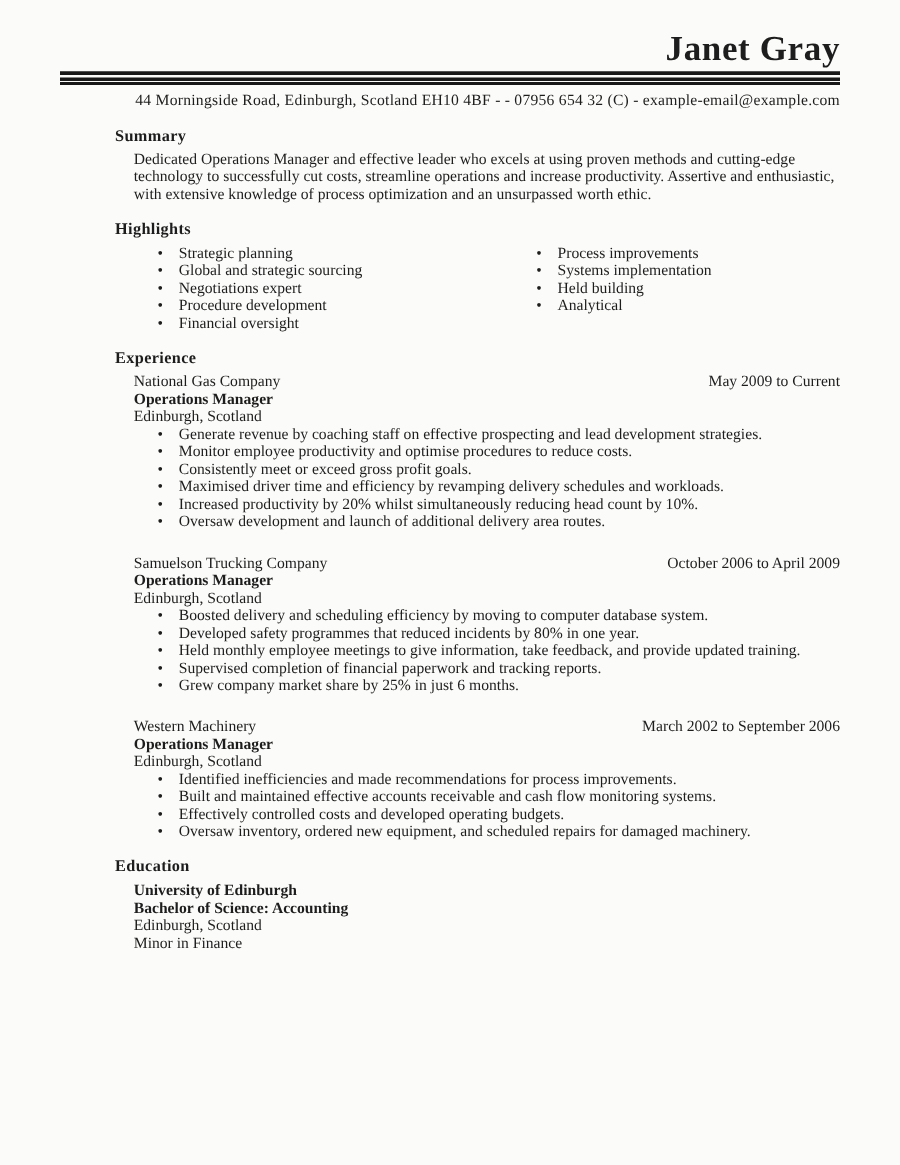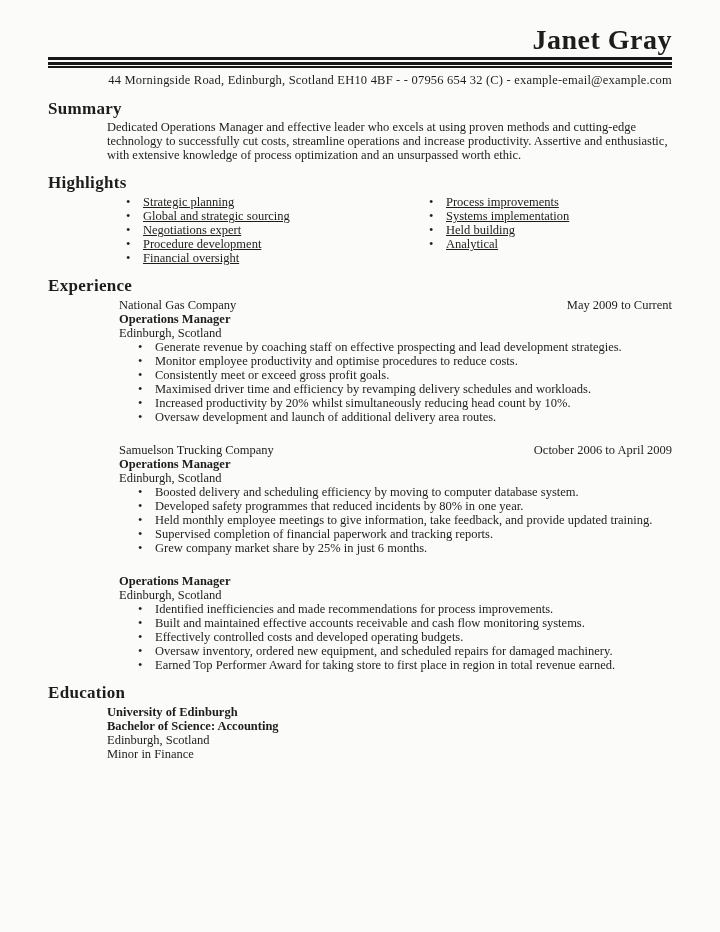--- a/index.html
+++ b/index.html
@@ -33,24 +33,25 @@
   .contact {
     text-align: right;
     font-size: 12.5px;
     margin-top: 5px;
     letter-spacing: 0.2px;
   }
 
   
   .section { margin-top: 11px; }
   .section-heading {
-    font-size: 17px;
+    font-size: 13px;
     font-weight: 700;
     line-height: 19px;
     letter-spacing: 0.3px;
+    margin-left: 44px;
   }
   .section-content {
     margin-left: 59px;
     margin-top: 3px;
     font-size: 12.5px;
     line-height: 13.8px;
   }
 
   
   ul.bullets { list-style: none; }
@@ -60,26 +61,26 @@
     line-height: 14px;
   }
   ul.bullets li::before {
     content: "\2022";
     position: absolute;
     left: 19px;
     top: 0;
   }
 
   
-  .highlights-grid { display: flex; text-decoration: underline; }
+  .highlights-grid { display: flex; }
   .highlights-col-left { width: 303px; flex: none; }
   .highlights-col-right { flex: 1; }
 
   
-  .job { margin-top: 3px; margin-left: 12px; }
+  .job { margin-top: 3px; }
   .job + .job { margin-top: 19px; }
   .job-head { display: flex; justify-content: space-between; line-height: 14px; }
   .job-title { font-weight: 700; line-height: 14px; }
   .job-location { line-height: 14px; }
 
   
   .edu-line { line-height: 14px; }
   .bold { font-weight: 700; }
 </style>
 </head>
@@ -171,33 +172,36 @@
             <li><span>Held monthly employee meetings to give information, take feedback, and provide updated training.</span></li>
 
             <li><span>Supervised completion of financial paperwork and tracking reports.</span></li>
 
             <li><span>Grew company market share by 25% in just 6 months.</span></li>
 
           </ul>
       </div>
 
       <div class="job">
+        <div class="job-head">
+          <span>Western Machinery</span>
+          <span>March 2002 to September 2006</span>
+        </div>
         <div class="job-title">Operations Manager</div>
         <div class="job-location">Edinburgh, Scotland</div>
         <ul class="bullets">
 
             <li><span>Identified inefficiencies and made recommendations for process improvements.</span></li>
 
             <li><span>Built and maintained effective accounts receivable and cash flow monitoring systems.</span></li>
 
             <li><span>Effectively controlled costs and developed operating budgets.</span></li>
 
             <li><span>Oversaw inventory, ordered new equipment, and scheduled repairs for damaged machinery.</span></li>
 
-            <li><span>Earned Top Performer Award for taking store to first place in region in total revenue earned.</span></li>
           </ul>
       </div>
 
     </div>
   </div>
 
   <div class="section">
     <div class="section-heading">Education</div>
     <div class="section-content">
       <div class="edu-line bold">University of Edinburgh</div>

